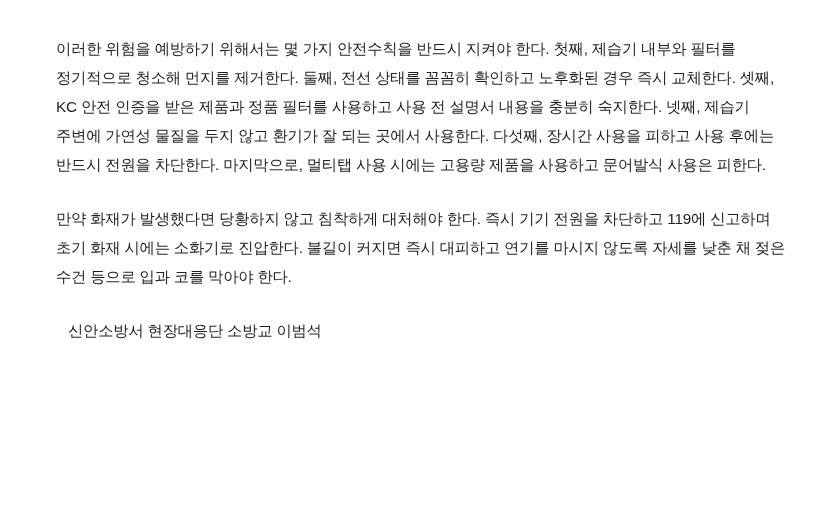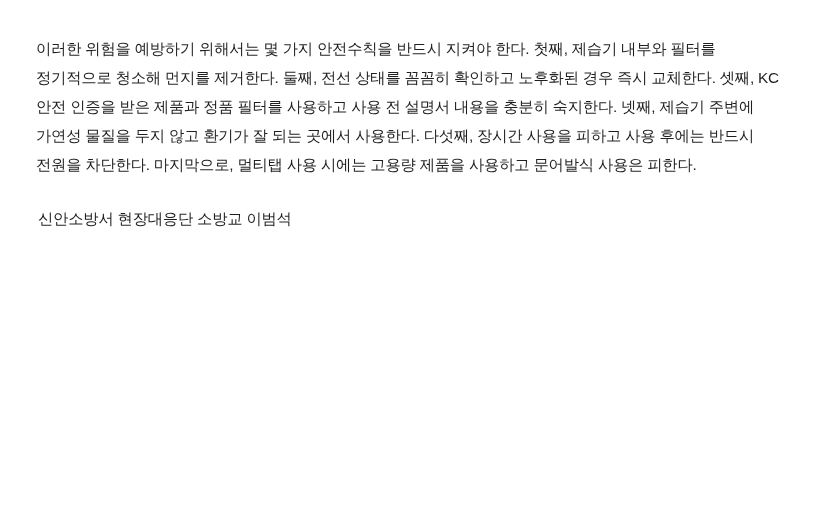--- a/index.html
+++ b/index.html
@@ -11,41 +11,42 @@
     width: 823px;
     height: 527px;
     font-family: "Liberation Sans", sans-serif;
     color: #222222;
     overflow: hidden;
   }
   .article {
     box-sizing: border-box;
     width: 823px;
     height: 527px;
-    padding: 34px 36px 0 36px;
+    padding: 34px 36px 0 56px;
   }
   .para {
     font-size: 15.3px;
     line-height: 29px;
     letter-spacing: -0.2px;
     color: #1f1f1f;
     margin: 0 0 25px 0;
     text-align: left;
     word-break: keep-all;
   }
   .para:last-child {
     margin-bottom: 0;
   }
   .signature {
     font-size: 15.3px;
     line-height: 29px;
     letter-spacing: -0.2px;
     color: #1f1f1f;
-    margin: 2px;
+    margin: 12px;
   }
 </style>
 </head>
 <body>
 
 <div class="article">
   <p class="para">이러한 위험을 예방하기 위해서는 몇 가지 안전수칙을 반드시 지켜야 한다. 첫째, 제습기 내부와 필터를 정기적으로 청소해 먼지를 제거한다. 둘째, 전선 상태를 꼼꼼히 확인하고 노후화된 경우 즉시 교체한다. 셋째, KC 안전 인증을 받은 제품과 정품 필터를 사용하고 사용 전 설명서 내용을 충분히 숙지한다. 넷째, 제습기 주변에 가연성 물질을 두지 않고 환기가 잘 되는 곳에서 사용한다. 다섯째, 장시간 사용을 피하고 사용 후에는 반드시 전원을 차단한다. 마지막으로, 멀티탭 사용 시에는 고용량 제품을 사용하고 문어발식 사용은 피한다.</p>
+  <p class="para">만약 화재가 발생했다면 당황하지 않고 침착하게 대처해야 한다. 즉시 기기 전원을 차단하고 119에 신고하며 초기 화재 시에는 소화기로 진압한다. 불길이 커지면 즉시 대피하고 연기를 마시지 않도록 자세를 낮춘 채 젖은 수건 등으로 입과 코를 막아야 한다.</p>
   <p class="signature">신안소방서 현장대응단 소방교 이범석</p>
 </div>
 
 </body></html>

